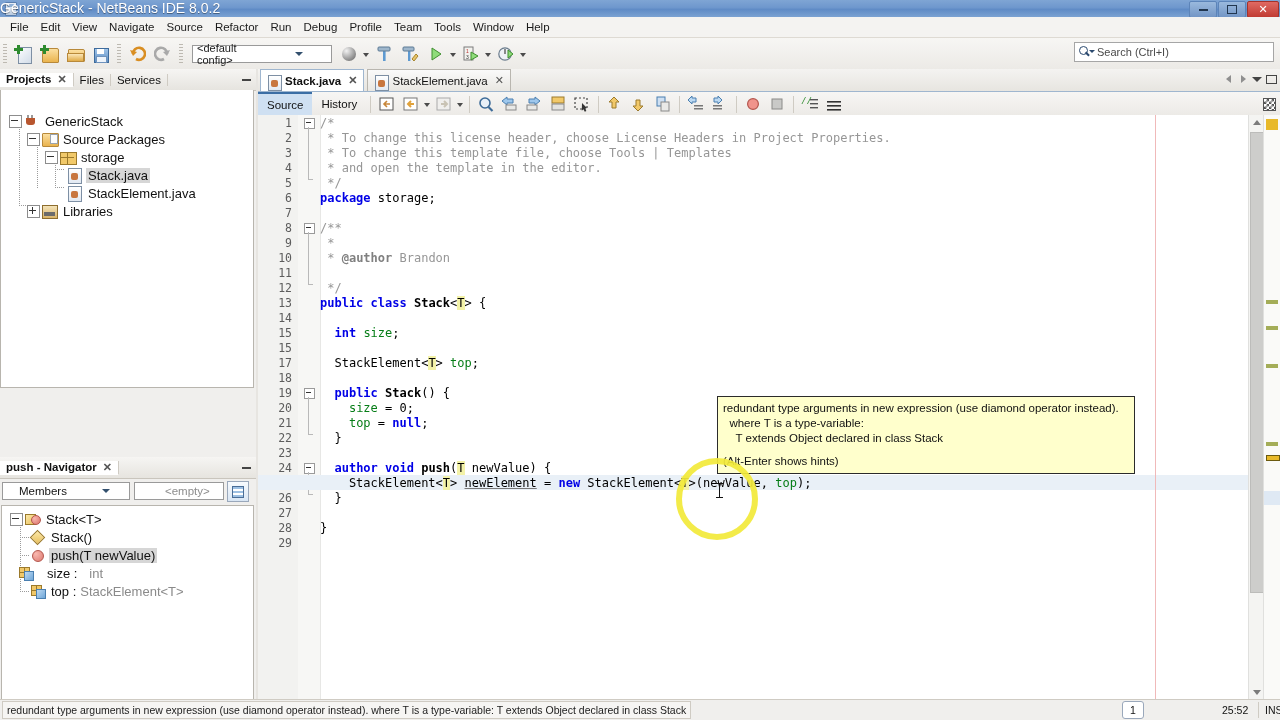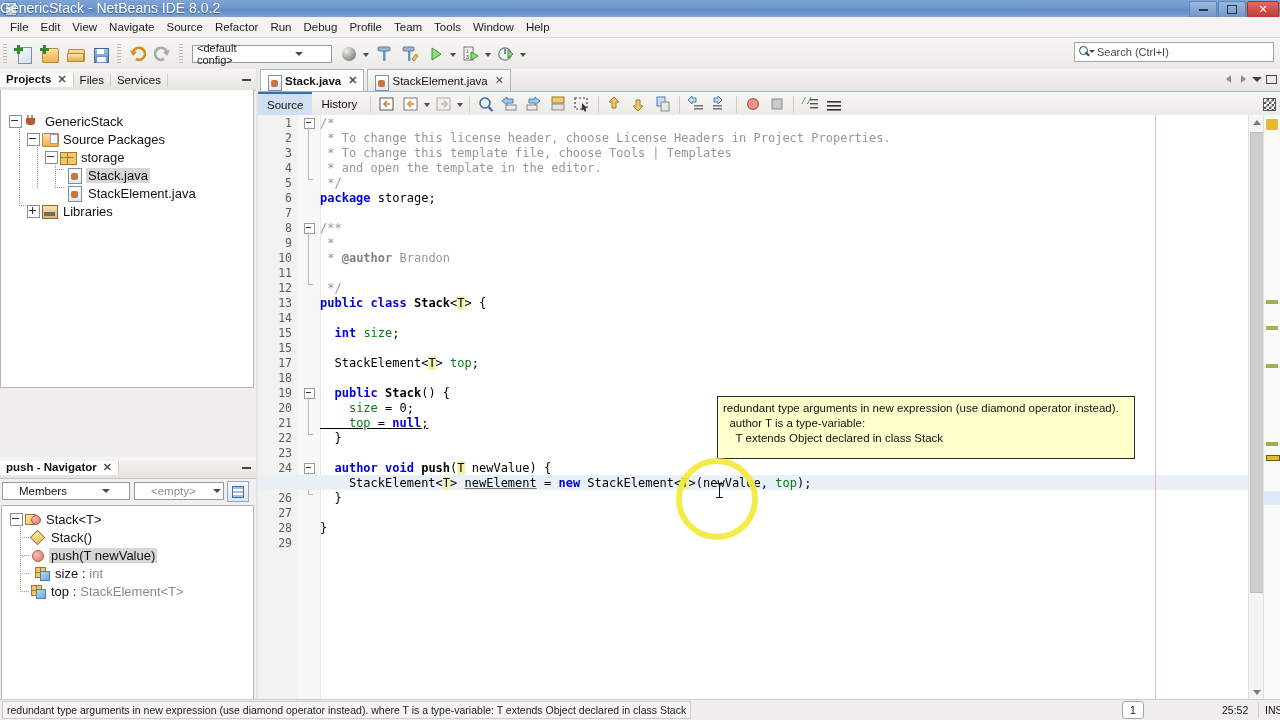--- a/index.html
+++ b/index.html
@@ -188,21 +188,21 @@
 
   
   .navigator{position:absolute;left:0;top:388px;width:256px;height:312px;background:#f0efed;}
   .navctl{height:22px;display:flex;align-items:center;background:#f0efed;padding:2px 2px 0 2px;box-sizing:border-box;}
   .combo{height:18px;border:1px solid #9a9a9a;background:#fff;display:flex;align-items:center;
     font-size:11.5px;color:#111;box-sizing:border-box;}
   .combo span{padding-left:16px;flex:1;}
   .combo .ca{width:15px;display:flex;align-items:center;justify-content:center;}
   .combo .ca:after{content:"";border-left:4px solid transparent;border-right:4px solid transparent;
     border-top:4px solid #33506e;}
-  .combo.dim span{color:#8d8d8d;}
+  .combo.dim span{color:#8d8d8d;margin-left:14px;}
   .navbtn{width:20px;height:19px;margin-left:3px;border:1px solid #9aa8bb;
     background:linear-gradient(to bottom,#f8fbfe,#d9e6f4);position:relative;}
   .navbtn:after{content:"";position:absolute;left:4px;top:4px;width:10px;height:10px;
     border:1px solid #4a6d96;background:repeating-linear-gradient(to bottom,#9dc0e3 0 2px,#fff 2px 4px);}
   .navtree{position:absolute;left:1px;top:48px;right:2px;bottom:46px;background:#fff;
     border:1px solid #b8b5ae;box-sizing:border-box;overflow:hidden;}
   .navcollapse{position:absolute;left:0;right:0;top:36px;height:10px;display:flex;justify-content:center;}
   .navcollapse:after{content:"";border-left:5px solid transparent;border-right:5px solid transparent;
     border-top:5px solid #8a8a8a;}
 
@@ -586,21 +586,21 @@
           <span class="lbl">Stack()</span>
         </div>
 
         <div class="trow" style="position:absolute;left:28px;top:40px;">
           <span class="ti">
               <span class="i-meth"></span>
             </span>
           <span class="lbl sel">push(T newValue)</span>
         </div>
 
-        <div class="trow" style="position:absolute;left:32px;top:58px;">
+        <div class="trow" style="position:absolute;left:16px;top:58px;gap:8px;">
           <span class="ti">
               <span class="i-field">
                 <i class="g"></i>
                 <i class="b"></i>
               </span>
             </span>
           <span class="lbl">size : </span>
             <span class="lbl dim">int</span>
         </div>
 
@@ -841,21 +841,21 @@
         <div class="cline cm" style="top:136px;"> * <span class="cmb">@author</span> Brandon</div>
         <div class="cline cm" style="top:166px;"> */</div>
         <div class="cline" style="top:181px;"><span class="kw">public class</span> <span class="cls">Stack</span>&lt;<span class="tvar">T</span>&gt; {</div>
         <div class="cline" style="top:196px;"> </div>
         <div class="cline" style="top:211px;">  <span class="kw">int</span> <span class="fieldv">size</span>;</div>
         <div class="cline" style="top:226px;"> </div>
         <div class="cline" style="top:241px;">  StackElement&lt;<span class="tvar">T</span>&gt; <span class="fieldv">top</span>;</div>
         <div class="cline" style="top:256px;"> </div>
         <div class="cline" style="top:271px;">  <span class="kw">public</span> <span class="cls">Stack</span>() {</div>
         <div class="cline" style="top:286px;">    <span class="fieldv">size</span> = <span class="pl">0</span>;</div>
-        <div class="cline" style="top:301px;text-decoration:underline;">    <span class="fieldv">top</span> = <span class="kw">null</span>;</div>
+        <div class="cline" style="top:301px;">    <span class="fieldv">top</span> = <span class="kw">null</span>;</div>
         <div class="cline" style="top:316px;">  }</div>
         <div class="cline" style="top:331px;"> </div>
         <div class="cline" style="top:346px;">  <span class="kw">author void</span> <span class="cls">push</span>(<span class="tvar">T</span> newValue) {</div>
         <div class="cline" style="top:361px;">    StackElement&lt;<span class="tvar">T</span>&gt; <span class="und">newElement</span> = <span class="kw">new</span> StackElement&lt;<span class="tvar">T</span>&gt;(newValue, <span class="fieldv">top</span>);</div>
         <div class="cline" style="top:376px;">  }</div>
         <div class="cline" style="top:391px;"> </div>
         <div class="cline" style="top:406px;">}</div>
         <div class="cline" style="top:421px;"> </div>
       </div>
 
@@ -873,23 +873,24 @@
         <div class="mark" style="top:327px;background:#a4ad58;"></div>
         <div class="mark" style="top:340px;background:#e8b92a;border:1px solid #6b5a10;"></div>
         <div class="mark" style="top:376px;left:0;width:16px;height:14px;background:#dfe9f4;"></div>
       </div>
     </div>
 
   </div>
 
   <div class="tooltip">
     <div>redundant type arguments in new expression (use diamond operator instead).</div>
-    <div>  author T is a type-variable:</div>
+    <div>  where T is a type-variable:</div>
     <div>    T extends Object declared in class Stack</div>
     <div style="height:8px;"></div>
+    <div>(Alt-Enter shows hints)</div>
   </div>
 
   <div class="ring"></div>
   <div class="icursor"></div>
 
   <div class="statusbar">
     <div class="stmsg">redundant type arguments in new expression (use diamond operator instead).  where T is a type-variable:   T extends Object declared in class Stack</div>
     <div class="stcount">1</div>
     <div class="stpos">25:52</div>
     <div class="stins">INS</div>

